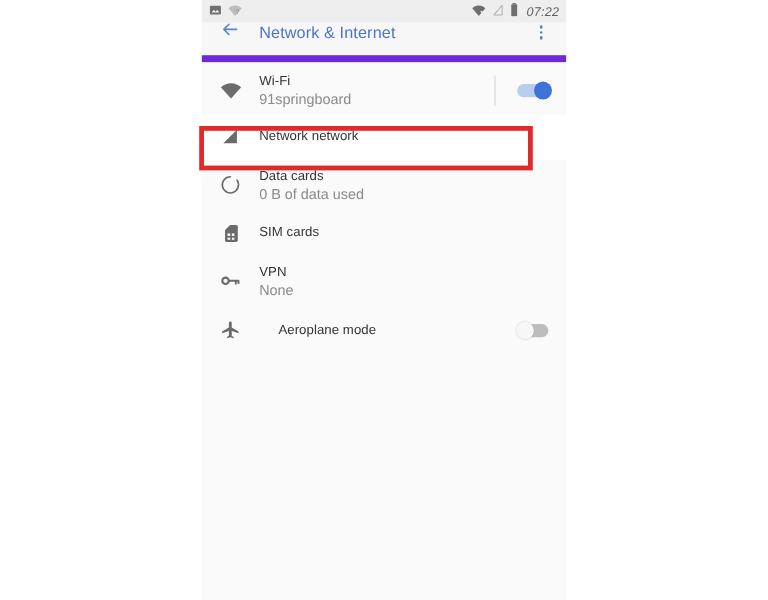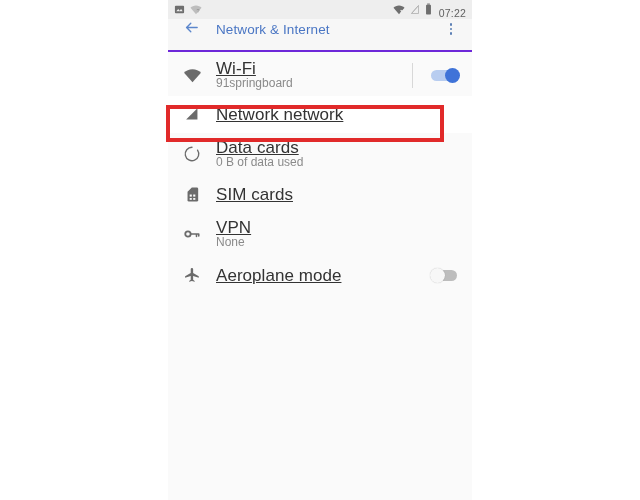--- a/index.html
+++ b/index.html
@@ -34,39 +34,40 @@
     box-sizing: border-box;
   }
   .status-left {
     display: flex;
     align-items: center;
     gap: 5px;
     flex: 1;
   }
   .status-right {
     display: flex;
-    align-items: flex-end;
+    align-items: center;
     gap: 5px;
+    font-style: italic;
   }
   .status-time {
     font-size: 10.5px;
     color: #5f5f5f;
     letter-spacing: 0.2px;
     margin-left: 2px;
   }
   .sicon { display: block; }
   
   .toolbar {
     height: 33px;
     background: #f7f7f7;
     display: flex;
     align-items: center;
     padding: 0 10px 11px 12px;
     box-sizing: border-box;
-    border-bottom: 2px solid #6d28d9;
+    border-bottom: 6px solid #6d28d9;
   }
   .back-btn {
     width: 22px;
     height: 22px;
     display: flex;
     align-items: center;
     justify-content: center;
     cursor: pointer;
   }
   .toolbar-title {
@@ -112,25 +113,24 @@
   .row-icon {
     width: 48px;
     min-width: 48px;
     display: flex;
     align-items: center;
     justify-content: center;
     color: #6b6b6b;
   }
   .row-text { flex: 1; min-width: 0; }
   .row-title {
-    font-size: 17px;
+    font-size: 11px;
     color: #333333;
     line-height: 15px;
     letter-spacing: 0.05px;
-    text-decoration: underline;
   }
   .row-sub {
     font-size: 12px;
     color: #8a8a8a;
     line-height: 14px;
     margin-top: 0px;
   }
   .row-trail {
     display: flex;
     align-items: center;
@@ -310,21 +310,21 @@
           <circle cx="6.6" cy="12" r="3.6" fill="none" stroke="#6b6b6b" stroke-width="2.4"></circle>
           <path d="M10.2 12H21M18 12v3.4M21 12v2.6" fill="none" stroke="#6b6b6b" stroke-width="2.1" stroke-linecap="round"></path>
         </svg>
       </div>
       <div class="row-text">
         <div class="row-title">VPN</div>
         <div class="row-sub">None</div>
       </div>
     </div>
 
-    <div class="row" style="min-height:40px;">
+    <div class="row" style="min-height:40px;gap:16px;">
       <div class="row-icon">
         <svg width="18" height="18" viewBox="0 0 24 24">
           <path d="M21 15.5v-1.7l-7.5-4.6V4.1a1.6 1.6 0 0 0-3.2 0v5.1L2.8 13.8v1.7l7.5-2.3v5.2l-2.1 1.5v1.2l3.7-1 3.7 1v-1.2l-2.1-1.5v-5.2z" fill="#6b6b6b"></path>
         </svg>
       </div>
       <div class="row-text">
         <div class="row-title">Aeroplane mode</div>
       </div>
       <div class="row-trail">
         <div class="toggle off">

